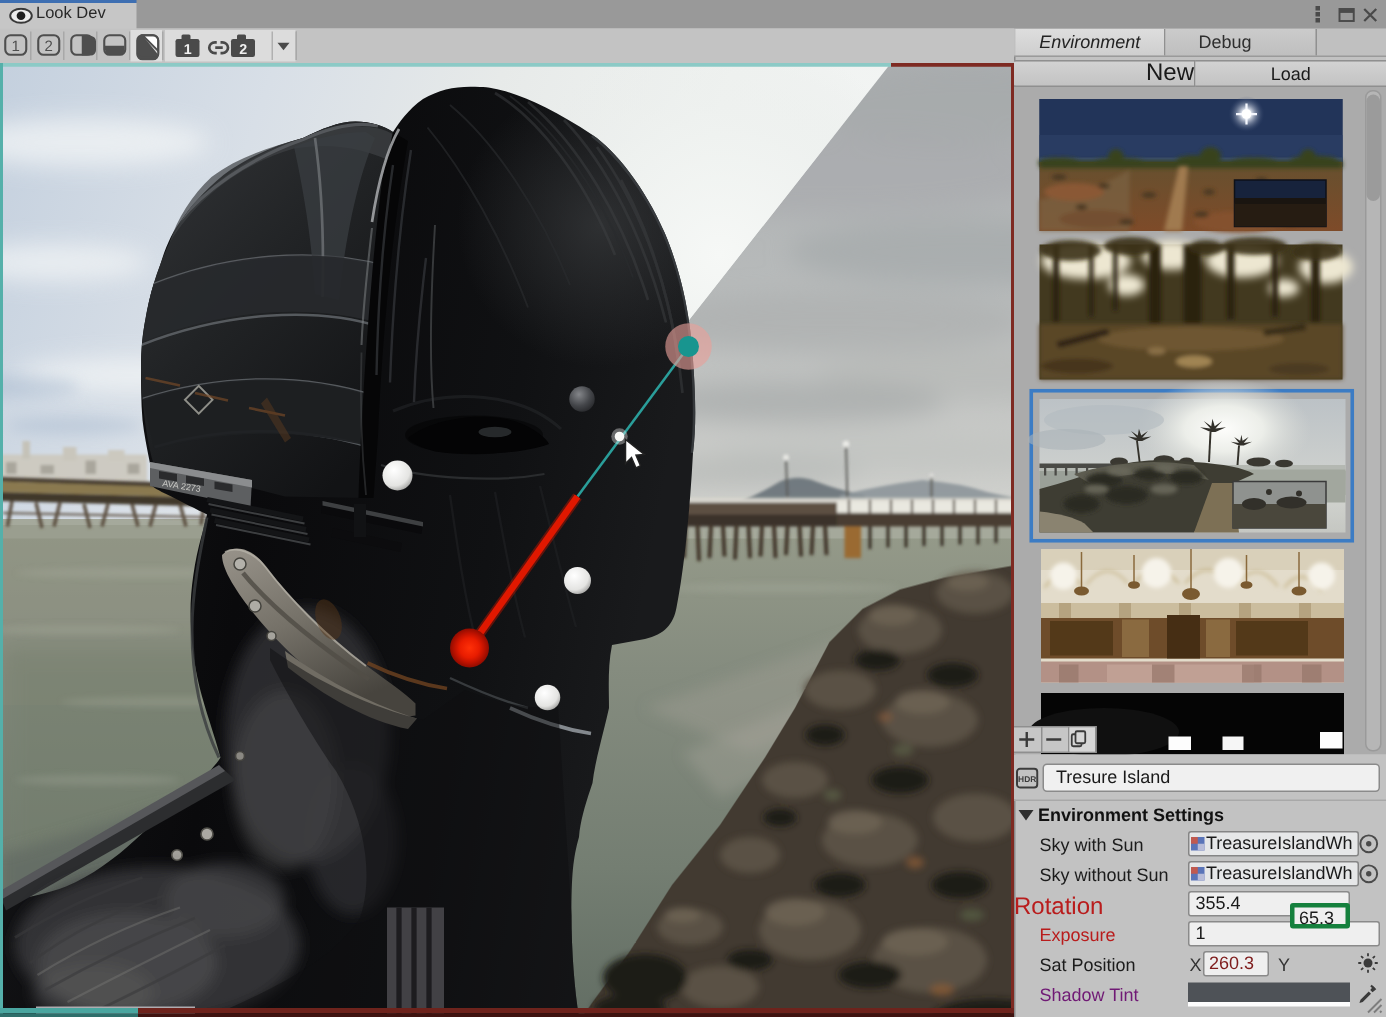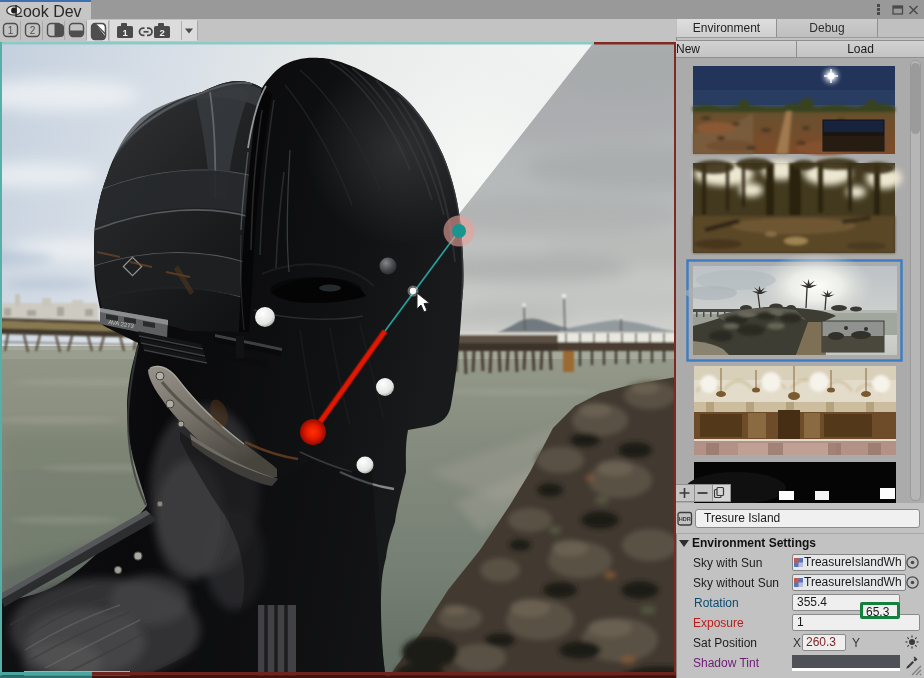--- a/index.html
+++ b/index.html
@@ -8,21 +8,21 @@
 </head>
 <body>
 
 <div class="abs" style="left:0;top:0;width:924px;height:19px;background:#999999;"></div>
 <div class="abs" style="left:0;top:0;width:91px;height:2px;background:#3e6fb2;"></div>
 <div class="abs" style="left:0;top:2px;width:91px;height:18px;background:#c6c6c6;"></div>
 <svg class="abs" style="left:6px;top:5px;" width="16" height="11" viewBox="0 0 16 11">
  <ellipse cx="8" cy="5.5" rx="7.2" ry="4.7" fill="#ececec" stroke="#383838" stroke-width="1.3"></ellipse>
  <circle cx="8" cy="5.5" r="2.9" fill="#1e1e1e"></circle>
 </svg>
-<div class="abs" style="left:14px;top:3px;font-size:16px;color:#282828;">Look Dev</div>
+<div class="abs" style="left:24px;top:3px;font-size:11px;color:#282828;">Look Dev</div>
 
 <div class="abs" style="left:877px;top:4px;color:#4a4a4a;font-size:11px;letter-spacing:0;line-height:4px;">
 <div style="width:2.5px;height:2.5px;background:#4a4a4a;margin-bottom:1.5px;"></div>
 <div style="width:2.5px;height:2.5px;background:#4a4a4a;margin-bottom:1.5px;"></div>
 <div style="width:2.5px;height:2.5px;background:#4a4a4a;"></div>
 </div>
 <svg class="abs" style="left:892px;top:5px;" width="12" height="10" viewBox="0 0 12 10">
  <rect x="1" y="1" width="9.5" height="8" fill="none" stroke="#4a4a4a" stroke-width="1.3"></rect>
  <rect x="1" y="1" width="9.5" height="2.6" fill="#4a4a4a"></rect>
 </svg>
@@ -537,25 +537,25 @@
 <rect x="674" y="42" width="2" height="636" fill="#7e2a22"></rect>
 <rect x="0" y="672" width="92" height="3.5" fill="#4aa6a0"></rect>
 <rect x="92" y="672" width="584" height="3.5" fill="#6e231c"></rect>
 <rect x="0" y="675.5" width="92" height="2.5" fill="#2e6f6b"></rect>
 <rect x="92" y="675.5" width="584" height="2.5" fill="#401310"></rect>
 </svg>
 
 <div class="abs" style="left:676px;top:19px;width:248px;height:659px;background:#c2c2c2;border-left:1px solid #8a8a8a;box-sizing:border-box;"></div>
 
 <div class="abs" style="left:676px;top:19px;width:248px;height:19px;background:#c0c0c0;"></div>
-<div class="abs" style="left:677px;top:19px;width:100px;height:18px;background:linear-gradient(#dedede,#cecece);border-right:1px solid #909090;box-sizing:border-box;text-align:center;font-size:12px;color:#232323;line-height:18px;">Environment</div>
-<div class="abs" style="left:777px;top:19px;width:101px;height:18px;background:linear-gradient(#cbcbcb,#bfbfbf);border-right:1px solid #909090;box-sizing:border-box;text-align:center;font-size:12px;color:#2e2e2e;line-height:18px;">Debug</div>
+<div class="abs" style="left:677px;top:19px;width:100px;height:18px;background:linear-gradient(#dedede,#cecece);border-right:1px solid #909090;box-sizing:border-box;text-align:center;font-size:12px;color:#232323;line-height:18px;font-style:italic;">Environment</div>
+<div class="abs" style="left:777px;top:19px;width:101px;height:18px;background:linear-gradient(#cbcbcb,#bfbfbf);border-right:1px solid #909090;box-sizing:border-box;text-align:left;font-size:12px;color:#2e2e2e;line-height:18px;padding-left:22px;">Debug</div>
 <div class="abs" style="left:676px;top:37px;width:248px;height:1px;background:#9a9a9a;"></div>
 
-<div class="abs" style="left:676px;top:40px;width:121px;height:18px;background:linear-gradient(#d2d2d2,#c3c3c3);border:1px solid #8f8f8f;border-left:none;box-sizing:border-box;text-align:left;font-size:12px;color:#1a1a1a;line-height:16px;">New</div>
+<div class="abs" style="left:676px;top:40px;width:121px;height:18px;background:linear-gradient(#d2d2d2,#c3c3c3);border:1px solid #8f8f8f;border-left:none;box-sizing:border-box;text-align:right;font-size:16px;color:#1a1a1a;line-height:16px;">New</div>
 <div class="abs" style="left:797px;top:40px;width:127px;height:18px;background:linear-gradient(#d2d2d2,#c3c3c3);border:1px solid #8f8f8f;border-left:none;border-right:none;box-sizing:border-box;text-align:center;font-size:12px;color:#1a1a1a;line-height:16px;">Load</div>
 
 <div class="abs" style="left:676px;top:58px;width:248px;height:445px;background:#ababab;"></div>
 <svg class="abs" style="left:676px;top:58px;" width="248" height="445" viewBox="0 0 248 445">
  <defs>
   <filter id="tb1" x="-30%" y="-30%" width="160%" height="160%">
         <feGaussianBlur stdDeviation="1.5"></feGaussianBlur>
       </filter>
   <filter id="tb2" x="-30%" y="-30%" width="160%" height="160%">
         <feGaussianBlur stdDeviation="3"></feGaussianBlur>
@@ -870,21 +870,21 @@
  <svg width="10" height="11" style="vertical-align:-2px;margin-left:1px;" viewBox="0 0 10 11">
       <rect x="0" y="1" width="9" height="9" fill="#5a74b8"></rect>
       <path d="M0,1 h4.5 v4.5 h-4.5 z" fill="#c05a50"></path>
       <path d="M4.5,5.5 h4.5 v4.5 h-4.5 z" fill="#b8bcd8"></path>
     </svg>TreasureIslandWh</div>
 <svg class="abs" style="left:905px;top:575px;" width="15" height="15" viewBox="0 0 15 15">
     <circle cx="7.5" cy="7.5" r="5.6" fill="none" stroke="#4a4a4a" stroke-width="1.3"></circle>
     <circle cx="7.5" cy="7.5" r="1.8" fill="#4a4a4a"></circle>
   </svg>
 
-<div class="abs" style="left:694px;top:596px;font-size:12px;color:#0c4a6e;">Rotation</div>
+<div class="abs" style="left:676px;top:596px;font-size:16px;color:#b91c1c;">Rotation</div>
 <div class="abs" style="left:792px;top:594px;width:108px;height:17px;background:#efefef;border:1px solid #8a8a8a;border-radius:2px;box-sizing:border-box;font-size:12px;color:#1a1a1a;line-height:15px;padding-left:4px;">355.4</div>
 
 <div class="abs" style="left:693px;top:616px;font-size:12px;color:#b91c1c;">Exposure</div>
 <div class="abs" style="left:792px;top:614px;width:128px;height:17px;background:#efefef;border:1px solid #8a8a8a;border-radius:2px;box-sizing:border-box;font-size:12px;color:#1a1a1a;line-height:15px;padding-left:4px;">1</div>
 
 <div class="abs" style="left:693px;top:636px;font-size:12px;color:#1c1c1c;">Sat Position</div>
 <div class="abs" style="left:793px;top:636px;font-size:12px;color:#333;">X</div>
 <div class="abs" style="left:802px;top:634px;width:44px;height:17px;background:#efefef;border:1px solid #8a8a8a;border-radius:2px;box-sizing:border-box;font-size:12px;color:#7f1d1d;line-height:15px;padding-left:3px;">260.3</div>
 <div class="abs" style="left:852px;top:636px;font-size:12px;color:#333;">Y</div>
 <div class="abs" style="left:860px;top:602px;width:40px;height:17px;background:#efefef;border:3px solid #15803d;border-radius:2px;box-sizing:border-box;font-size:12px;color:#1a1a1a;line-height:15px;padding-left:3px;">65.3</div>

